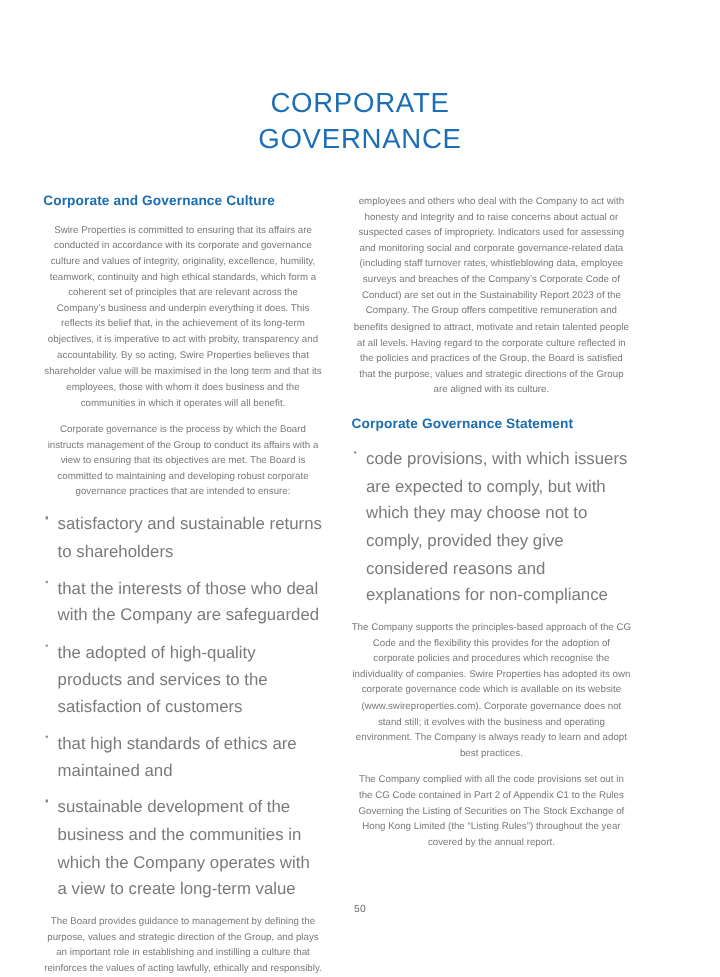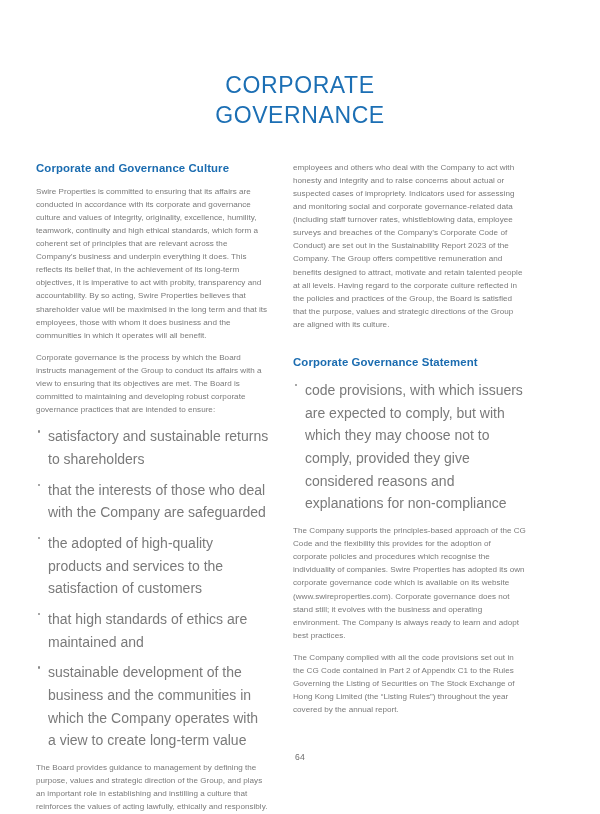--- a/index.html
+++ b/index.html
@@ -51,28 +51,28 @@
   }
   h2.section-heading {
     color: #1b6cb0;
     font-size: 11.4px;
     font-weight: bold;
     line-height: 1.3;
     margin: 0 0 9px 0;
     letter-spacing: 0.1px;
   }
   .col h2.section-heading.spaced {
-    margin-top: 24px;
+    margin-top: 16px;
   }
   p.body-text {
     font-size: 8.1px;
     line-height: 1.62;
     margin: 0 0 9px 0;
     color: #7a7a7a;
-    text-align: left;
+    text-align: center;
     letter-spacing: 0.02px;
   }
   ul.bullets {
     list-style: none;
     margin: 0 0 9px 0;
     padding: 0;
   }
   ul.bullets li {
     position: relative;
     font-size: 14px;
@@ -134,15 +134,15 @@
       <h2 class="section-heading spaced">Corporate Governance Statement</h2>
       <ul class="bullets">
         <li>code provisions, with which issuers are expected to comply, but with which they may choose not to comply, provided they give considered reasons and explanations for non-compliance</li>
       </ul>
       <p class="body-text">The Company supports the principles-based approach of the CG Code and the flexibility this provides for the adoption of corporate policies and procedures which recognise the individuality of companies. Swire Properties has adopted its own corporate governance code which is available on its website (www.swireproperties.com). Corporate governance does not stand still; it evolves with the business and operating environment. The Company is always ready to learn and adopt best practices.</p>
       <p class="body-text">The Company complied with all the code provisions set out in the CG Code contained in Part 2 of Appendix C1 to the Rules Governing the Listing of Securities on The Stock Exchange of Hong Kong Limited (the “Listing Rules”) throughout the year covered by the annual report.</p>
     </div>
 
   </div>
 
-  <div class="page-number">64</div>
+  <div class="page-number">50</div>
 
 </div>
 
 </body></html>

